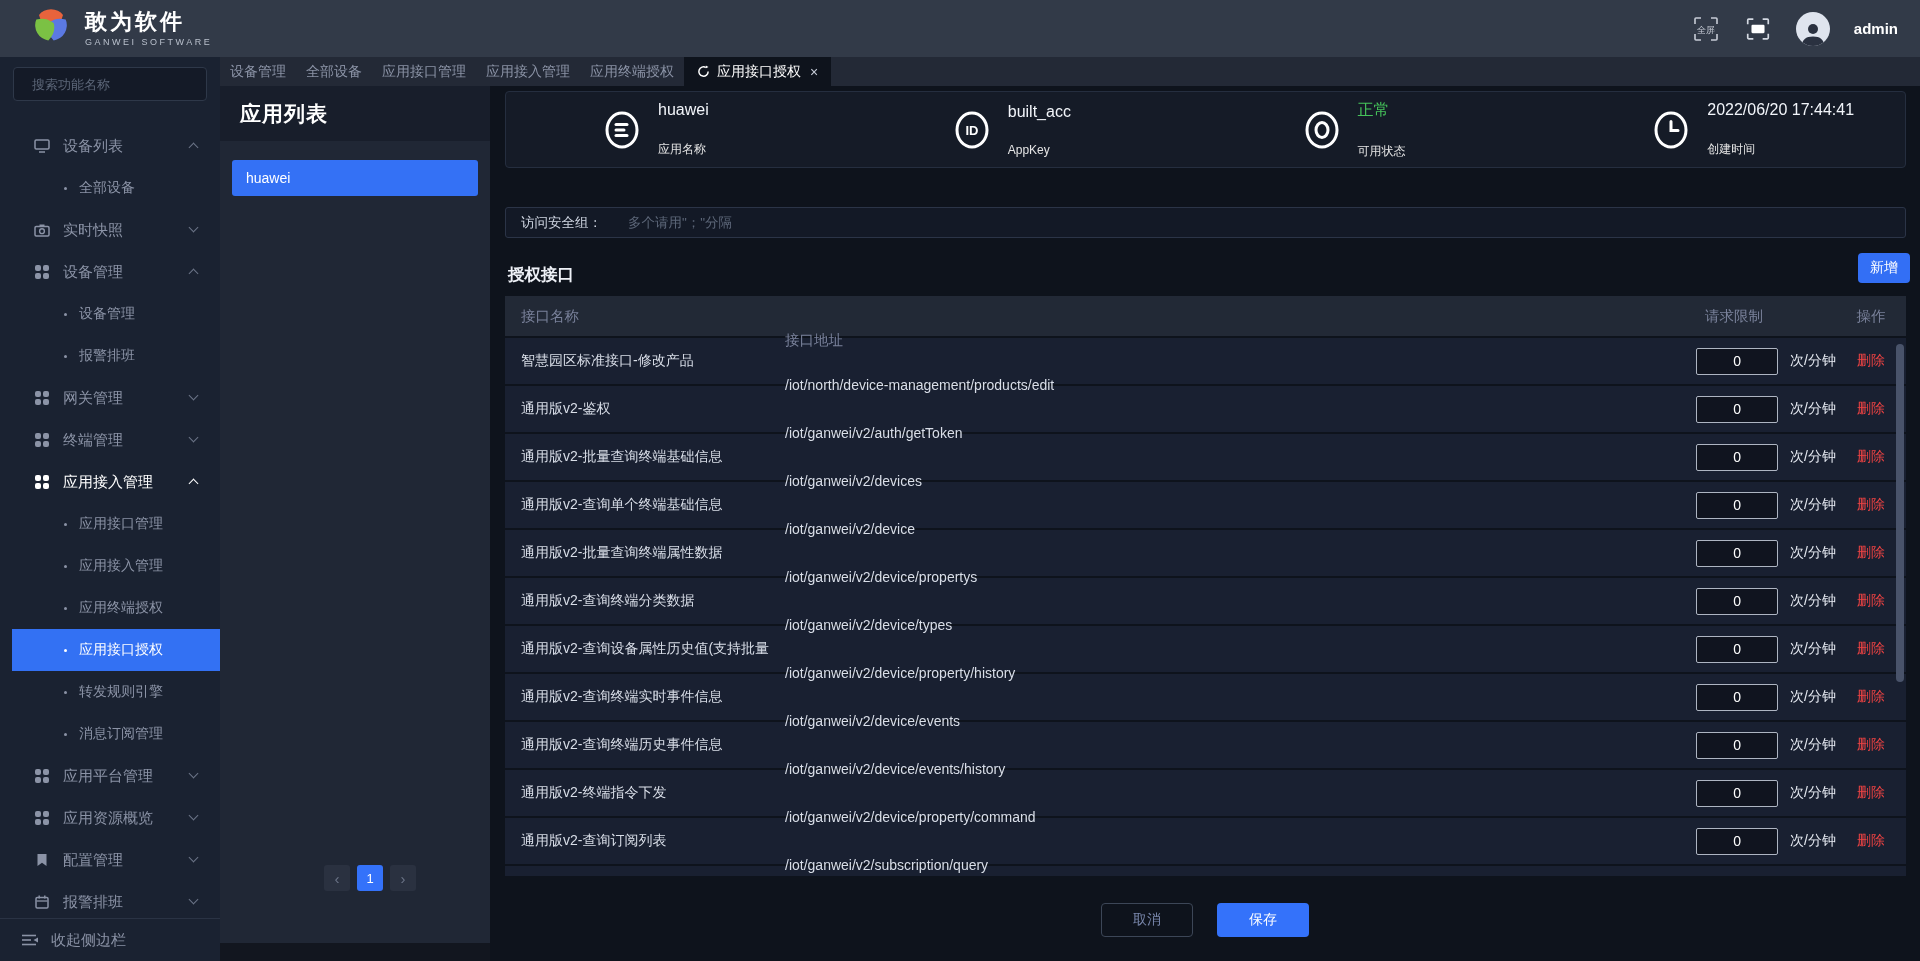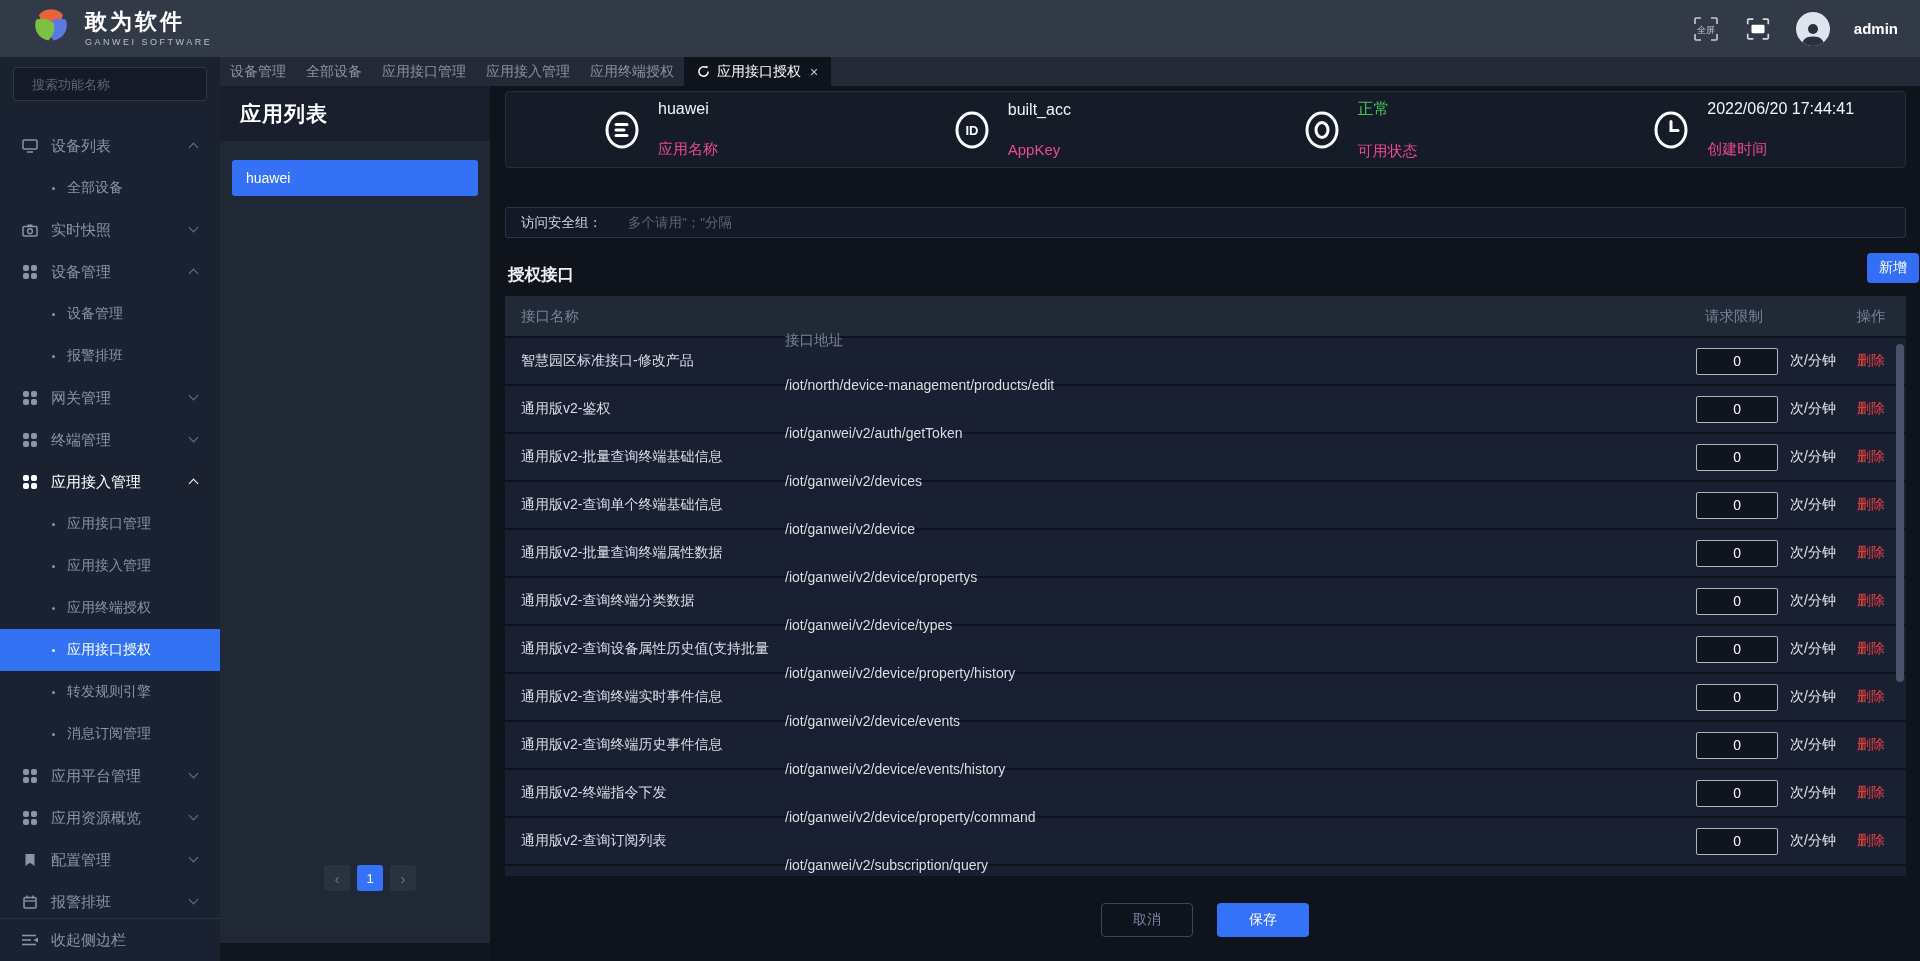--- a/index.html
+++ b/index.html
@@ -21,21 +21,21 @@
   .tabstrip { position:absolute; left:220px; top:57px; width:1700px; height:29px; background:#232936; display:flex; align-items:stretch; }
   .tab { display:flex; align-items:center; padding:0 10px; font-size:14px; color:#8b93a6; cursor:pointer; white-space:nowrap; }
   .tab.active { background:#0e131c; color:#fff; gap:7px; padding:0 13px; }
   .tab .x { font-size:14px; color:#c6ccd8; margin-left:2px; }
 
   
   .sidebar { position:absolute; left:0; top:57px; width:220px; height:904px; background:#1a2231; }
   .search { margin:10px 13px 0 13px; height:30px; background:#141a27; border:1px solid #2e3849; border-radius:4px; display:flex; align-items:center; gap:8px; padding:16px 10px; }
   .search input { flex:1; background:transparent; border:none; outline:none; color:#aeb5c4; font-size:13px; font-family:inherit; }
   .search input::placeholder { color:#5c6678; }
-  .menu { position:absolute; left:0; top:68px; right:0; }
+  .menu { position:absolute; left:12px; top:68px; right:0; }
   .m-item { height:42px; display:flex; align-items:center; padding-left:22px; color:#8b93a6; font-size:15px; cursor:pointer; position:relative; }
   .m-item .m-ic { width:16px; display:flex; justify-content:center; margin-right:13px; }
   .m-item.child { padding-left:52px; font-size:14px; }
   .m-item.child .dot { width:3px; height:3px; border-radius:50%; background:#8b93a6; margin-right:12px; }
   .m-item.active-parent { color:#fff; }
   .m-item.selected { background:#3371f3; color:#fff; }
   .m-item.selected .dot { background:#fff; }
   .caret { position:absolute; right:23px; width:7px; height:7px; border-right:1.6px solid #6b7487; border-bottom:1.6px solid #6b7487; }
   .caret.down { transform:rotate(45deg); top:15px; }
   .caret.up { transform:rotate(225deg); top:19px; }
@@ -52,29 +52,29 @@
   .pg { width:26px; height:26px; border-radius:3px; background:#2a3140; color:#6b7487; display:flex; align-items:center; justify-content:center; font-size:15px; cursor:pointer; }
   .pg.cur { background:#3472fa; color:#fff; font-size:13px; }
 
   
   .main { position:absolute; left:490px; top:86px; width:1430px; height:875px; background:#0e131c; }
   .card { position:absolute; left:15px; top:5px; width:1401px; height:77px; background:#151b27; border:1px solid #252e3f; border-radius:4px; display:flex; }
   .info-item { flex:1; display:flex; align-items:center; gap:15px; padding-left:95px; }
   .info-ic { width:42px; height:42px; flex:none; }
   .info-val { font-size:16px; color:#f2f5fa; }
   .info-val.ok { color:#45c25a; }
-  .info-lab { font-size:15px; color:#ec4899; margin-top:22px; }
+  .info-lab { font-size:12px; color:#e5e5e5; margin-top:22px; }
 
   .sg-bar { position:absolute; left:15px; top:121px; width:1401px; height:31px; background:#131926; border:1px solid #2b3447; border-radius:3px; display:flex; align-items:center; padding:0 15px; }
   .sg-label { font-size:13.5px; color:#cfd5e1; }
   .sg-bar input { flex:1; margin-left:26px; background:transparent; border:none; outline:none; color:#aeb5c4; font-size:13.5px; font-family:inherit; }
   .sg-bar input::placeholder { color:#5c6678; }
 
   .sec-title { position:absolute; left:18px; top:178px; font-size:16.5px; font-weight:bold; color:#eef1f7; }
-  .btn-add { position:absolute; right:1px; top:167px; width:52px; height:30px; background:#336ff5; border:none; border-radius:4px; color:#fff; font-size:14px; cursor:pointer; font-family:inherit; }
+  .btn-add { position:absolute; right:10px; top:167px; width:52px; height:30px; background:#336ff5; border:none; border-radius:4px; color:#fff; font-size:14px; cursor:pointer; font-family:inherit; }
 
   .table { position:absolute; left:15px; top:210px; width:1401px; }
   .thead { height:40px; background:#222936; display:flex; align-items:center; color:#79819a; font-size:14.5px; }
   .trow { height:46px; background:#192031; display:flex; align-items:center; margin-top:2px; font-size:14px; color:#d9dee8; }
   .c-name { width:280px; padding-left:16px; white-space:nowrap; overflow:hidden; }
   .c-addr { flex:1; white-space:nowrap; overflow:hidden;margin-top:48px; }
   .c-limit { width:300px; display:flex; align-items:center; justify-content:flex-end; gap:12px; }
   .c-op { width:70px; display:flex; justify-content:center; }
   .thead .c-limit { display:block; text-align:right; padding-right:73px; }
   .limit-input { width:82px; height:27px; background:#10141f; border:1px solid #aeb5c2; border-radius:2px; color:#fff; font-size:14px; text-align:center; outline:none; font-family:inherit; }

